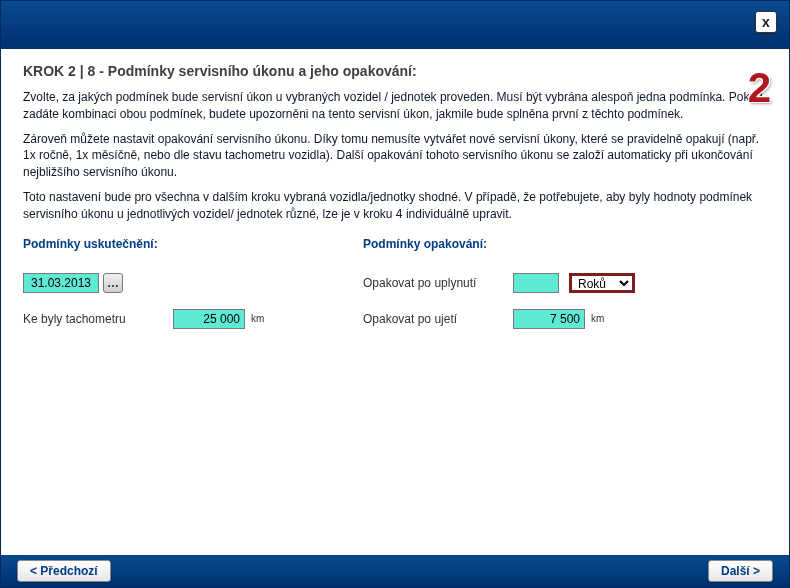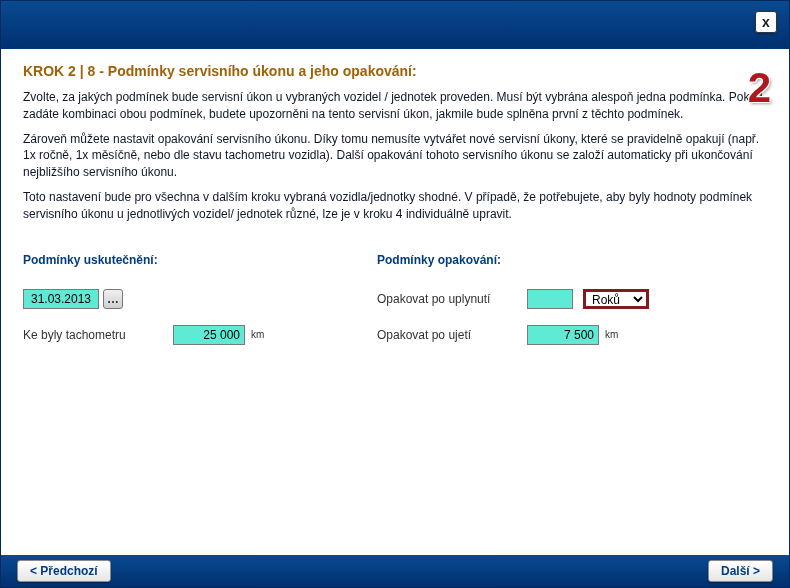--- a/index.html
+++ b/index.html
@@ -32,21 +32,21 @@
     box-shadow: 0 1px 2px rgba(0,0,0,0.3);
   }
   .content {
     flex: 1;
     background: #ffffff;
     padding: 14px 22px 10px 22px;
     position: relative;
     overflow: hidden;
   }
   .step-title {
-    color: #a16207;
+    color: #404040;
     font-weight: bold;
     font-size: 14px;
     margin-bottom: 10px;
   }
   .para {
     color: #0f172a;
     font-size: 12px;
     line-height: 1.4;
     margin-bottom: 8px;
   }
@@ -55,22 +55,22 @@
     top: 18px; right: 18px;
     font-size: 42px;
     font-weight: bold;
     color: #b01820;
     text-shadow: -1px -1px 0 #fff, 1px -1px 0 #fff, -1px 1px 0 #fff, 1px 1px 0 #fff, 2px 2px 3px rgba(0,0,0,0.35);
     font-family: "Segoe UI", Arial, sans-serif;
     line-height: 1;
   }
   .cols {
     display: flex;
-    gap: 44px;
-    margin-top: 30px;
+    gap: 30px;
+    margin-top: 14px;
   }
   .col { flex: 0 0 auto; }
   .col-left { width: 310px; }
   .col-right { width: 340px; }
   .col-title {
     color: #003d80;
     font-weight: bold;
     font-size: 12px;
     margin-bottom: 22px;
   }

